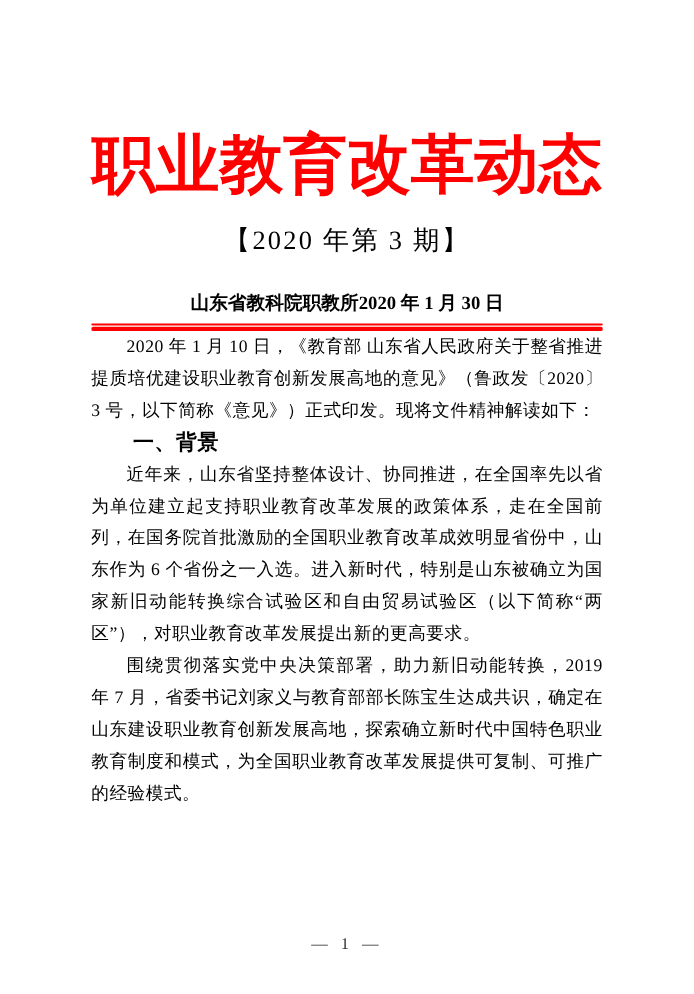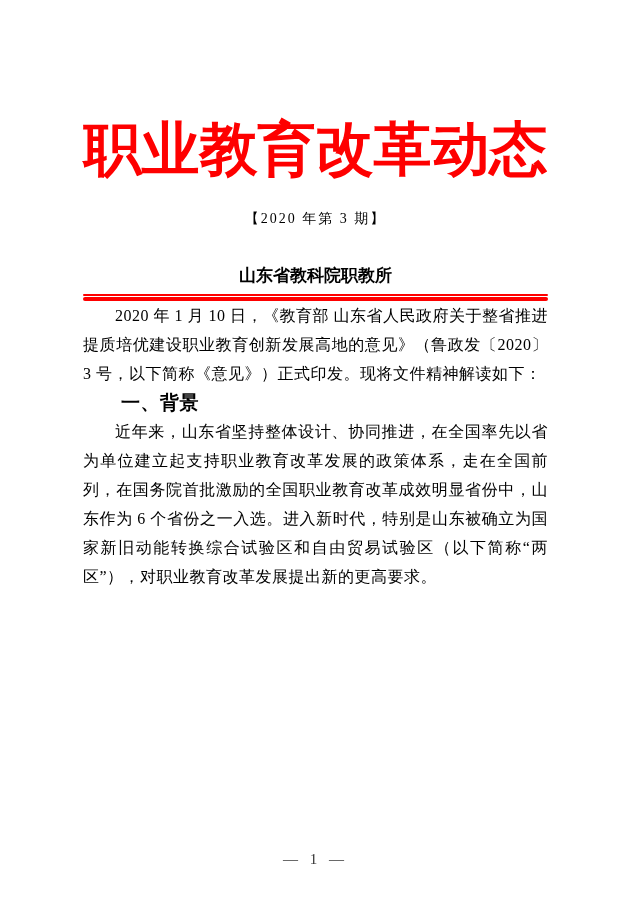--- a/index.html
+++ b/index.html
@@ -24,21 +24,21 @@
     color: #fe0000;
     font-size: 58px;
     line-height: 80px;
     font-weight: bold;
     letter-spacing: 0px;
     white-space: nowrap;
   }
   .issue-line {
     margin-top: 14px;
     text-align: center;
-    font-size: 14px;
+    font-size: 24px;
     line-height: 30px;
     letter-spacing: 2px;
   }
   .pub-row {
     display: flex;
     justify-content: center;
     align-items: baseline;
     margin-top: 30px;
     font-size: 17px;
     line-height: 24px;
@@ -75,28 +75,30 @@
 
 <div class="page">
   <div class="content">
 
     <div class="masthead-title">职业教育改革动态</div>
 
     <div class="issue-line">【2020 年第 3 期】</div>
 
     <div class="pub-row">
       <span>山东省教科院职教所</span>
+      <span>2020 年 1 月 30 日</span>
     </div>
 
     <div class="red-rule">
       <div class="thin"></div>
       <div class="thick"></div>
     </div>
 
     <div class="body-text">
       <p>2020 年 1 月 10 日，《教育部 山东省人民政府关于整省推进提质培优建设职业教育创新发展高地的意见》（鲁政发〔2020〕3 号，以下简称《意见》）正式印发。现将文件精神解读如下：</p>
       <p class="section-heading">一、背景</p>
       <p>近年来，山东省坚持整体设计、协同推进，在全国率先以省为单位建立起支持职业教育改革发展的政策体系，走在全国前列，在国务院首批激励的全国职业教育改革成效明显省份中，山东作为 6 个省份之一入选。进入新时代，特别是山东被确立为国家新旧动能转换综合试验区和自由贸易试验区（以下简称“两区”），对职业教育改革发展提出新的更高要求。</p>
+      <p>围绕贯彻落实党中央决策部署，助力新旧动能转换，2019 年 7 月，省委书记刘家义与教育部部长陈宝生达成共识，确定在山东建设职业教育创新发展高地，探索确立新时代中国特色职业教育制度和模式，为全国职业教育改革发展提供可复制、可推广的经验模式。</p>
     </div>
   </div>
 
   <div class="page-footer">— 1 —</div>
 </div>
 
 </body></html>

